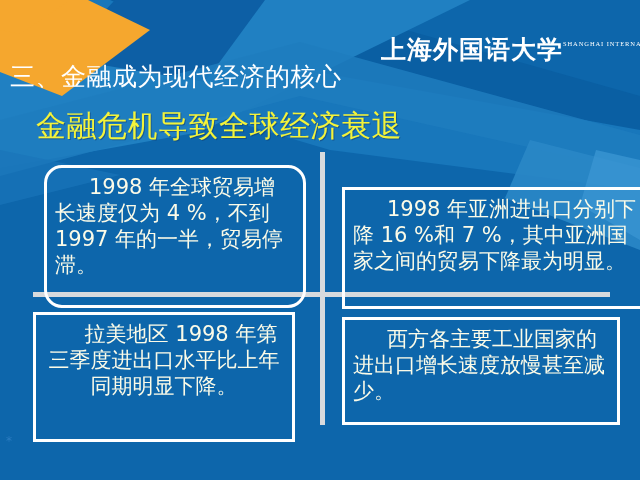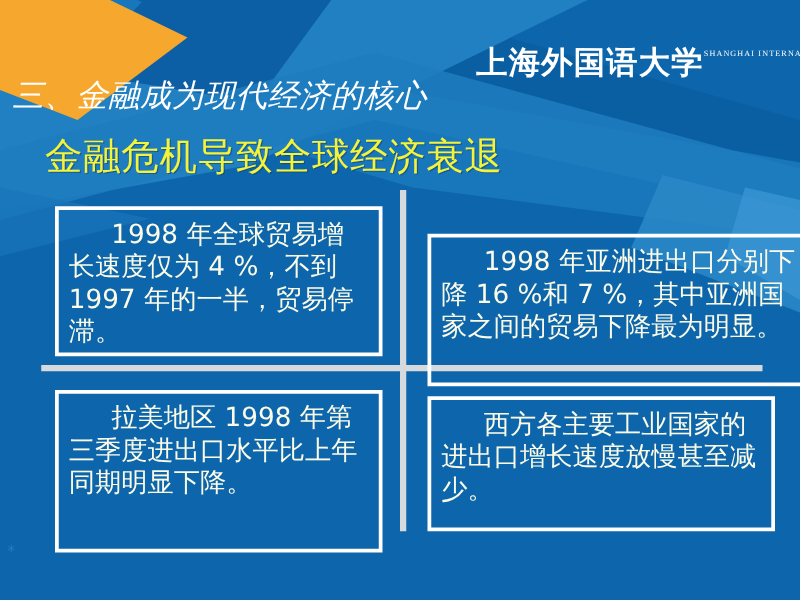--- a/index.html
+++ b/index.html
@@ -29,21 +29,20 @@
   .heading-main {
     position: absolute;
     left: 10px;
     top: 62px;
     width: 420px;
     color: #ffffff;
     font-size: 25px;
     line-height: 30px;
     letter-spacing: 0.5px;
     white-space: nowrap;
-    font-style: italic;
   }
   .heading-sub {
     position: absolute;
     left: 36px;
     top: 108px;
     width: 470px;
     color: #f3f33a;
     font-size: 30px;
     font-weight: normal;
     line-height: 36px;
@@ -117,23 +116,23 @@
     border: 3px solid #ffffff;
     box-sizing: border-box;
     color: #fbfbe8;
     font-size: 21px;
     line-height: 26px;
     text-indent: 34px;
     padding: 6px 8px 4px 8px;
     letter-spacing: 0px;
     overflow: hidden;
   }
-  #box-tl { left: 44px;  top: 165px; width: 262px; height: 120px; }
+  #box-tl { left: 44px;  top: 165px; width: 262px; height: 143px; border-radius: 18px; }
   #box-tr { left: 342px; top: 155px; width: 307px; height: 122px; margin-top: 32px; }
-  #box-bl { left: 44px;  top: 312px; width: 262px; height: 130px; }
+  #box-bl { left: 33px;  top: 312px; width: 262px; height: 130px; text-align: center; }
   #box-br { left: 342px; top: 317px; width: 278px; height: 108px; }
 
   
   .stray-dot {
     position: absolute;
     left: 6px;
     top: 438px;
     width: 6px;
     height: 6px;
     color: #2b7cc0;

